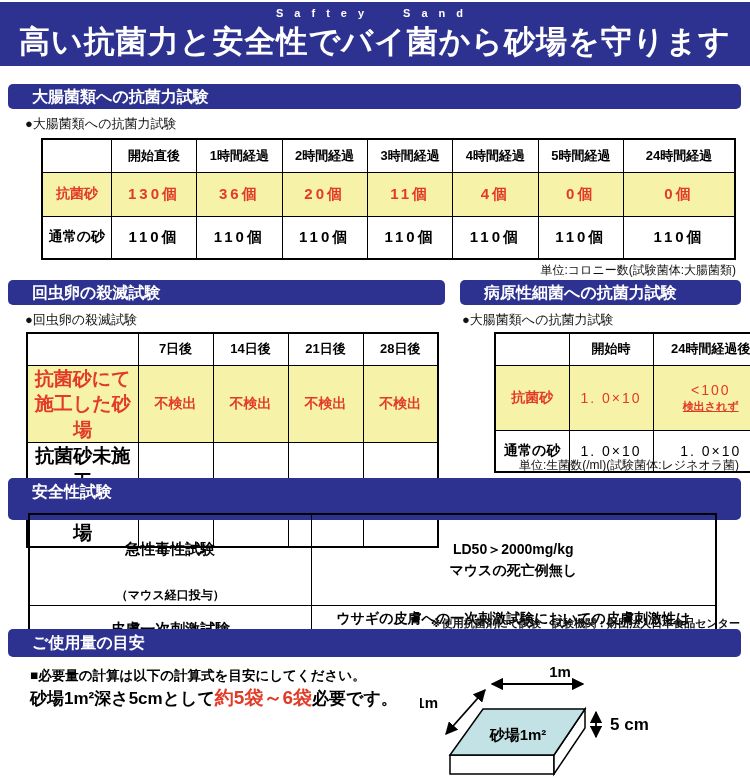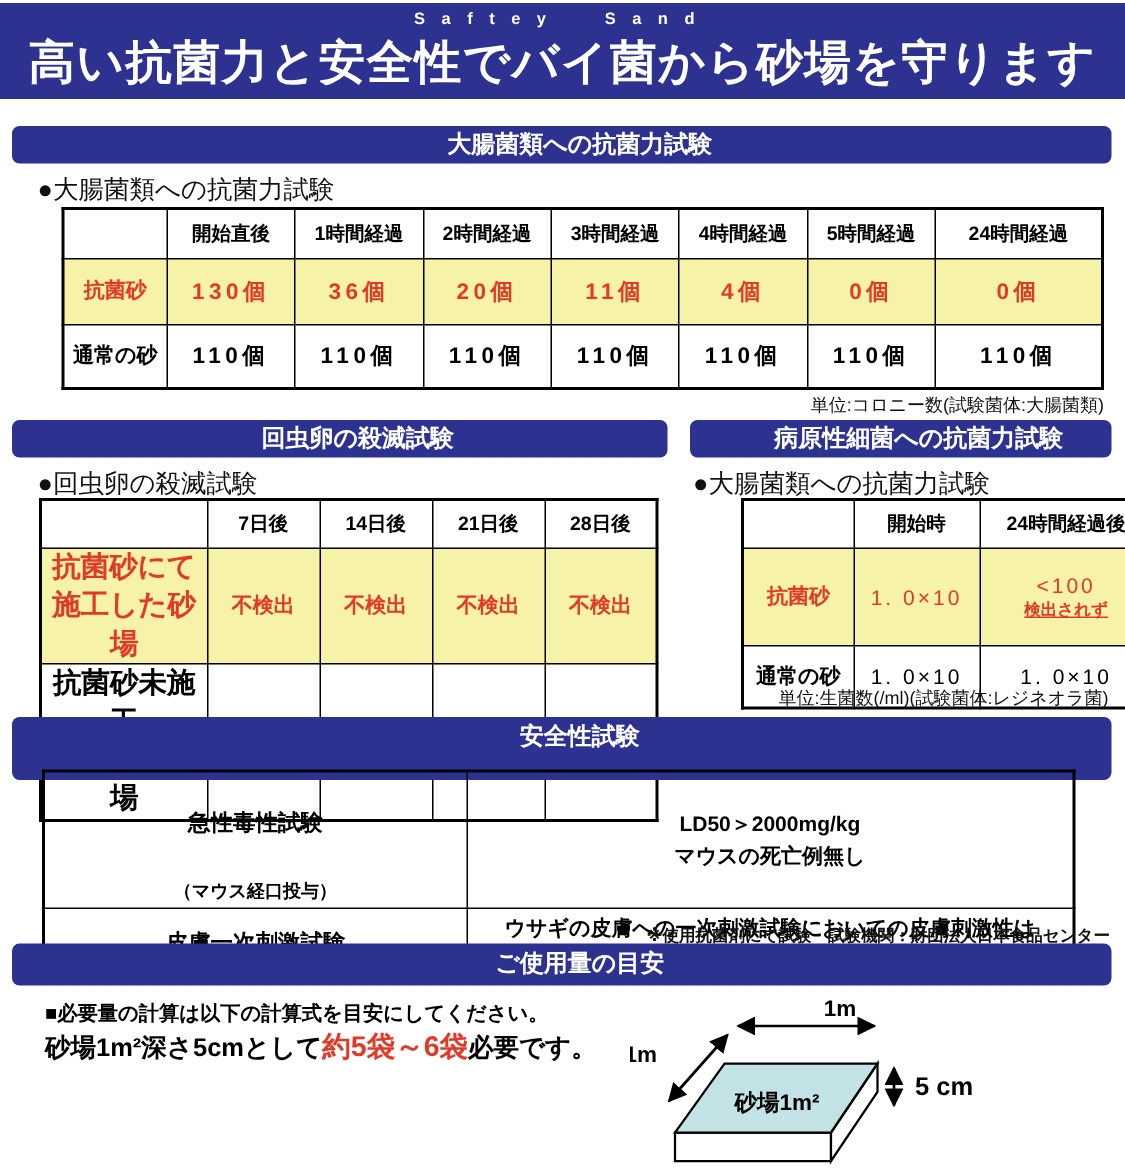--- a/index.html
+++ b/index.html
@@ -5,22 +5,22 @@
   html,body{margin:0;padding:0;background:#fff;}
   .page{position:relative;width:750px;height:780px;background:#fff;overflow:hidden;
         font-family:"Liberation Sans","DejaVu Sans",sans-serif;color:#000;}
   
   .banner{position:absolute;left:0;top:2px;width:750px;height:64px;background:#2d3190;
           color:#fff;text-align:center;}
   .banner-sub{margin-top:5px;font-size:11px;font-weight:bold;letter-spacing:11px;word-spacing:14px;}
   .banner-title{margin-top:2px;font-size:31px;font-weight:bold;letter-spacing:1px;}
   
   .secbar{position:absolute;background:#2d3190;color:#fff;font-weight:bold;font-size:16px;
-          border-radius:5px;line-height:25px;padding-left:24px;box-sizing:border-box;height:25px;text-align:center;}
-  .sublabel{position:absolute;font-size:17px;color:#111;}
+          border-radius:5px;line-height:25px;padding-left:24px;box-sizing:border-box;height:25px;}
+  .sublabel{position:absolute;font-size:13px;color:#111;}
   
   .tblwrap{position:absolute;}
   table{border-collapse:collapse;table-layout:fixed;width:100%;}
   td,th{border:1.5px solid #000;text-align:center;vertical-align:middle;padding:0;
         font-size:14px;font-weight:bold;white-space:pre-line;}
   .tblwrap table{border:2.5px solid #000;}
   .hdr th{font-size:13px;background:#fff;color:#000;}
   .hl td,.hl th{background:#f6f3a9;color:#e23a26;}
   .val{letter-spacing:3px;font-size:15px;}
   .thin{font-weight:normal;letter-spacing:2px;font-size:14px;}

